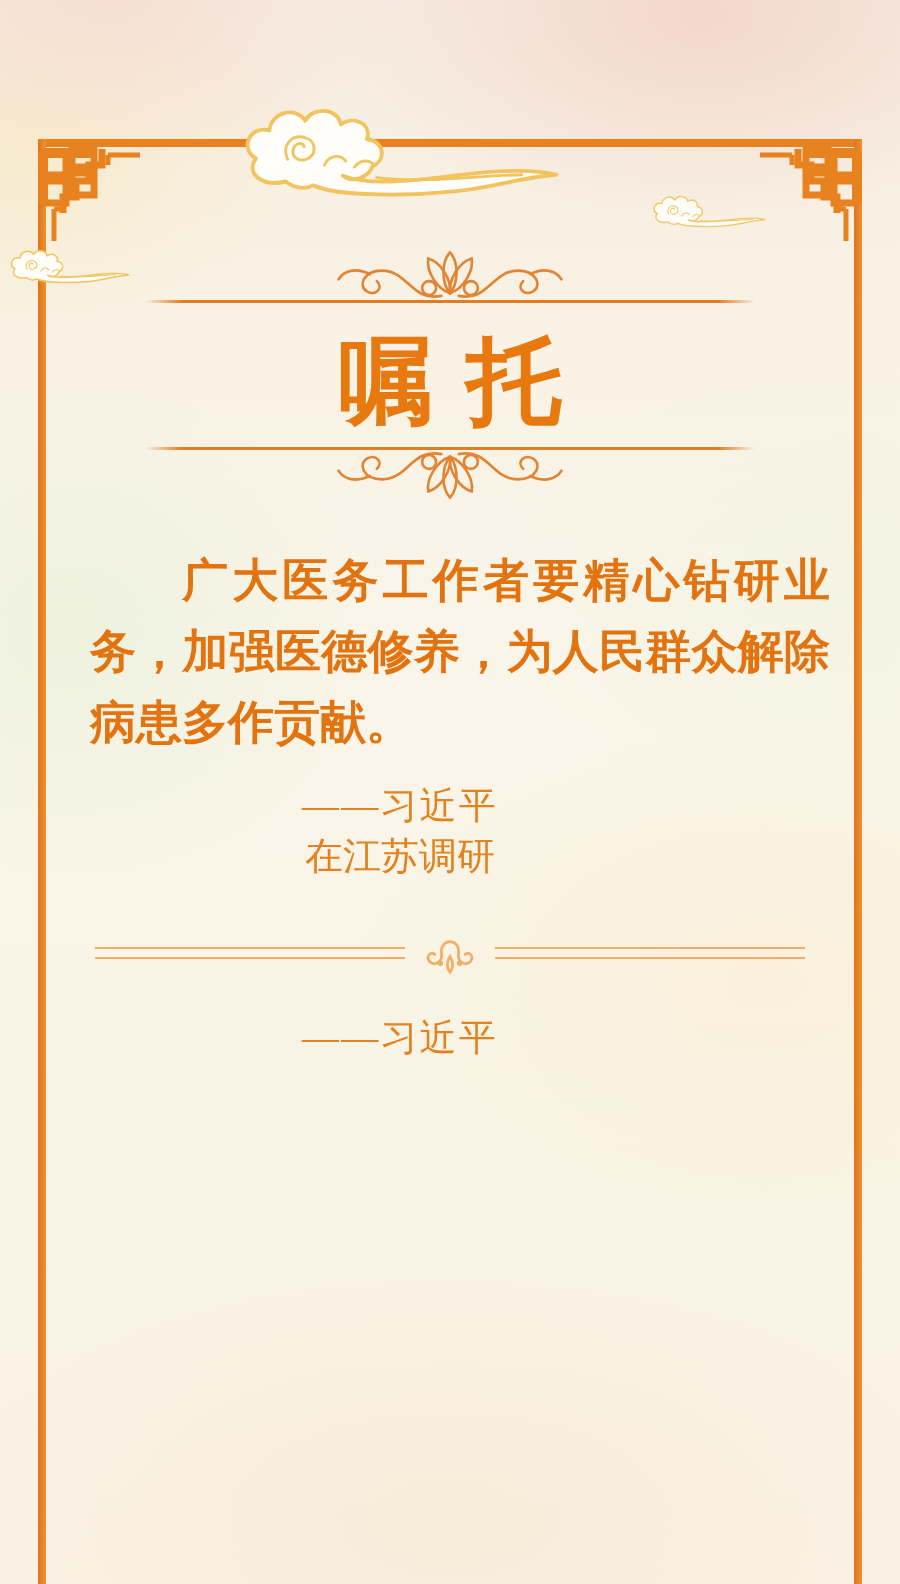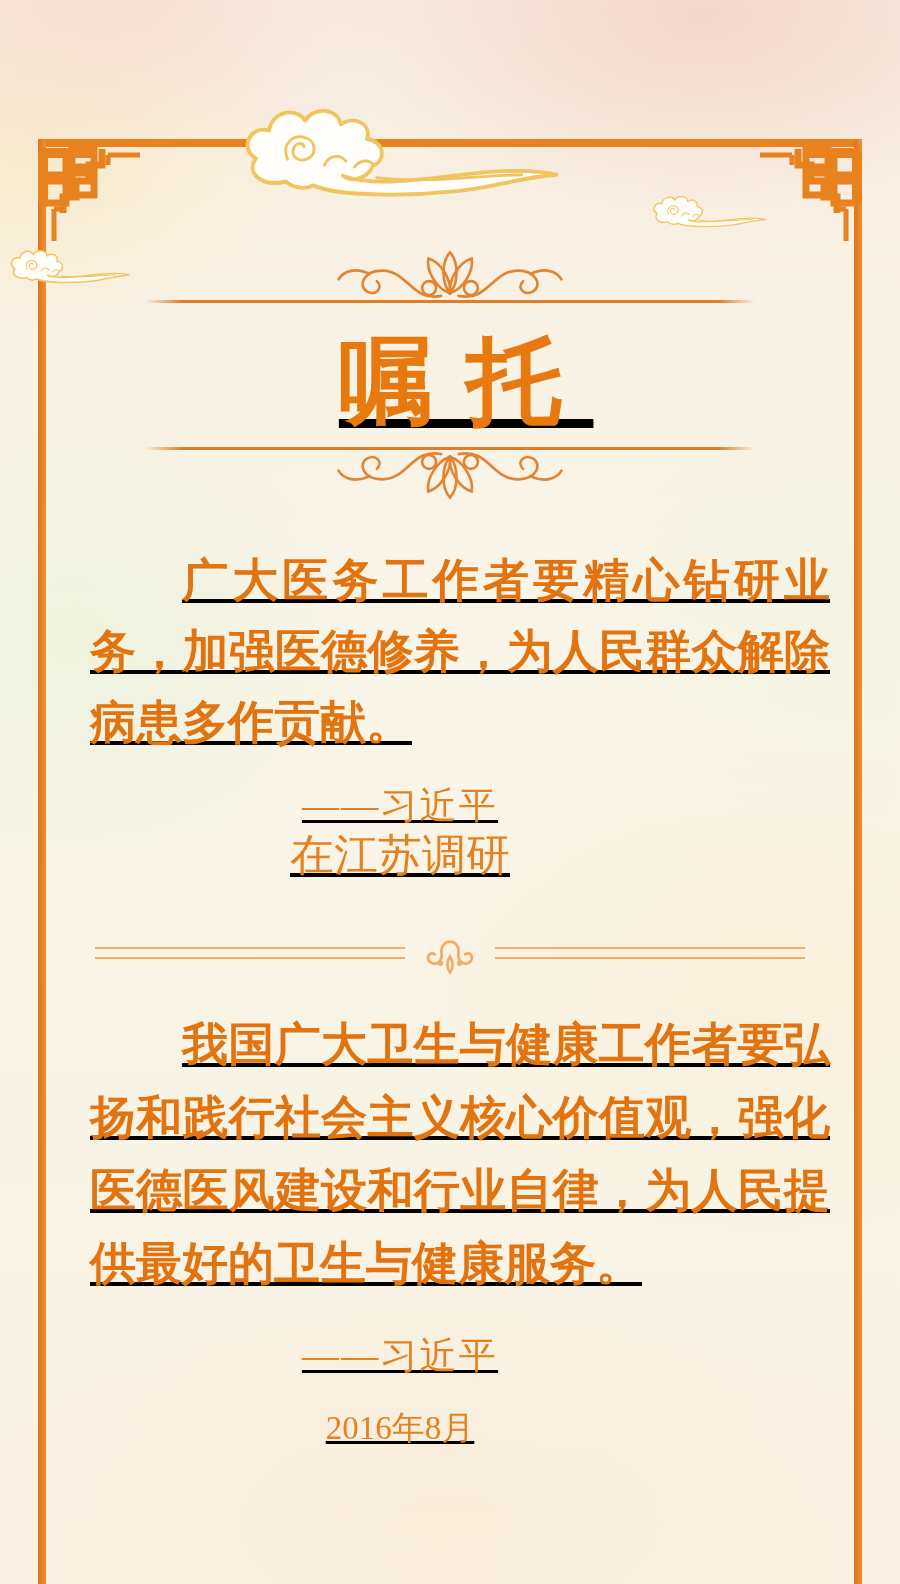--- a/index.html
+++ b/index.html
@@ -11,21 +11,20 @@
     position:absolute;inset:0;
     background:
       radial-gradient(55% 18% at 78% 1%, rgba(243,211,200,.85), rgba(243,211,200,0) 75%),
       radial-gradient(45% 14% at 12% 0%, rgba(246,219,208,.8), rgba(246,219,208,0) 75%),
       radial-gradient(40% 16% at 4% 9%, rgba(247,231,190,.6), rgba(247,231,190,0) 75%),
       radial-gradient(48% 22% at 8% 40%, rgba(228,240,214,.55), rgba(228,240,214,0) 72%),
       radial-gradient(55% 20% at 95% 38%, rgba(238,243,222,.5), rgba(238,243,222,0) 75%),
       radial-gradient(60% 22% at 85% 62%, rgba(250,238,214,.6), rgba(250,238,214,0) 75%),
       radial-gradient(70% 20% at 50% 96%, rgba(247,234,214,.75), rgba(247,234,214,0) 80%),
       linear-gradient(180deg,#F6ECE2 0%,#F8F1E3 14%,#FAF5E9 40%,#F8F4E5 70%,#FAF2E5 100%);
-    text-decoration: underline;
   }
   
   .border-line{position:absolute;background:linear-gradient(90deg,#E07518,#EE9132);}
   .border-top{left:40px;top:139px;width:820px;height:8px;background:linear-gradient(180deg,#E8821E,#E8821E);}
   .border-left{left:38px;top:139px;width:8px;height:1445px;}
   .border-right{left:854px;top:139px;width:8px;height:1445px;}
   .corner{position:absolute;width:132px;height:132px;}
   .corner.tl{left:38px;top:139px;}
   .corner.tr{left:730px;top:139px;transform:scaleX(-1);}
   
@@ -55,21 +54,21 @@
   }
   .q1 .quote-text{margin-top:44px;}
   .q2 .quote-text{margin-top:26px;line-height:73px;}
   .sig{margin-right:100px;text-align:center;color:#E3821F;}
   .attr{font-size:37px;line-height:44px;letter-spacing:.06em;}
   .q1 .attr{margin-top:26px;}
   .q2 .attr{margin-top:34px;}
   .date{font-size:33px;line-height:40px;}
   .q1 .date{margin-top:14px;}
   .q2 .date{margin-top:30px;}
-  .occasion{font-size:44px;line-height:40px;}
+  .occasion{font-size:38px;line-height:40px;}
   .q1 .occasion{margin-top:8px;}
   .q2 .occasion{margin-top:5px;}
   
   .mid-divider{
     margin:48px 95px 0 95px;height:58px;
     display:flex;align-items:center;
   }
   .mid-divider .dline{flex:1;height:8px;border-top:2px solid #F2AE66;border-bottom:2px solid #F2AE66;}
   .mid-divider svg{margin:0 14px;}
   .hidden-defs{position:absolute;width:0;height:0;overflow:hidden;}
@@ -174,18 +173,16 @@
 
   <div class="mid-divider">
     <div class="dline"></div>
     <svg width="62" height="46" viewBox="0 0 90 66">
         <use href="#fleur"></use>
       </svg>
     <div class="dline"></div>
   </div>
 
   <section class="quote q2">
-    <p class="quote-text">我国广大卫生与健康工作者要弘扬和践行社会主义核心价值观，强化医德医风建设和行业自律，为人民提供最好的卫生与健康服务。</p>
     <div class="sig attr">——习近平</div>
-    <div class="sig date">2016年8月</div>
   </section>
 
 </div>
 
 </body></html>

